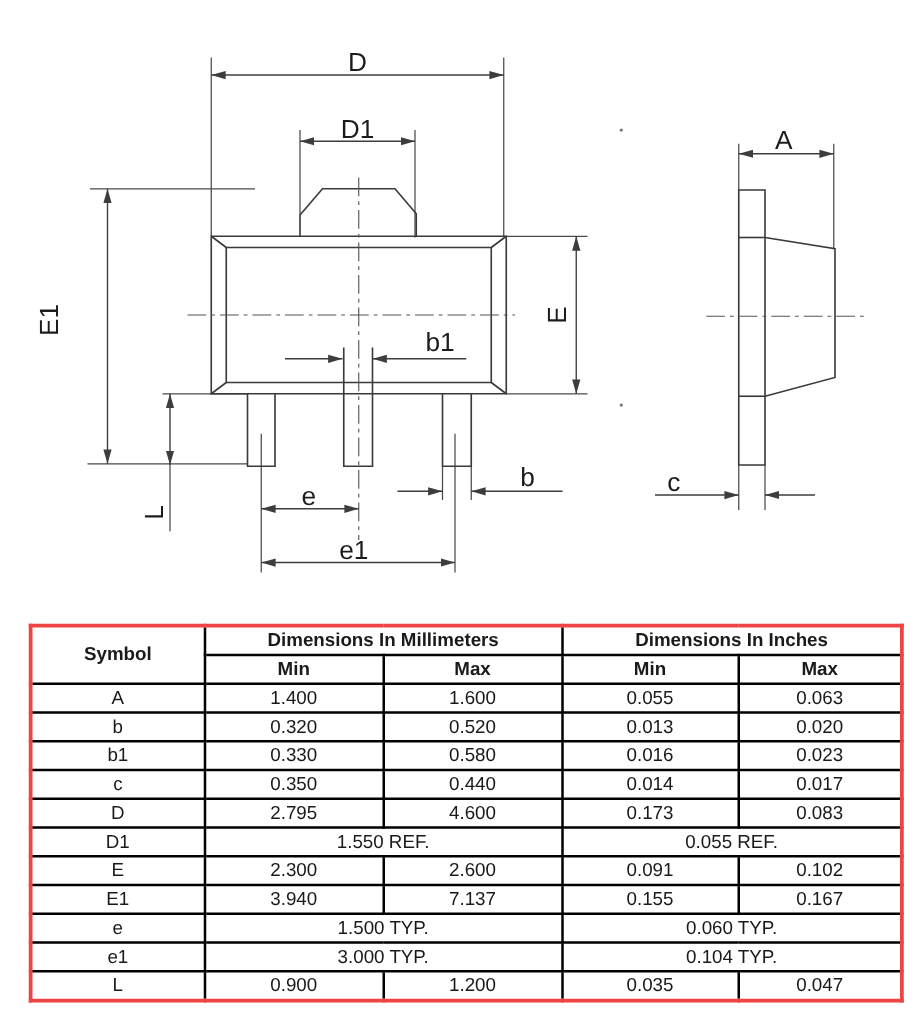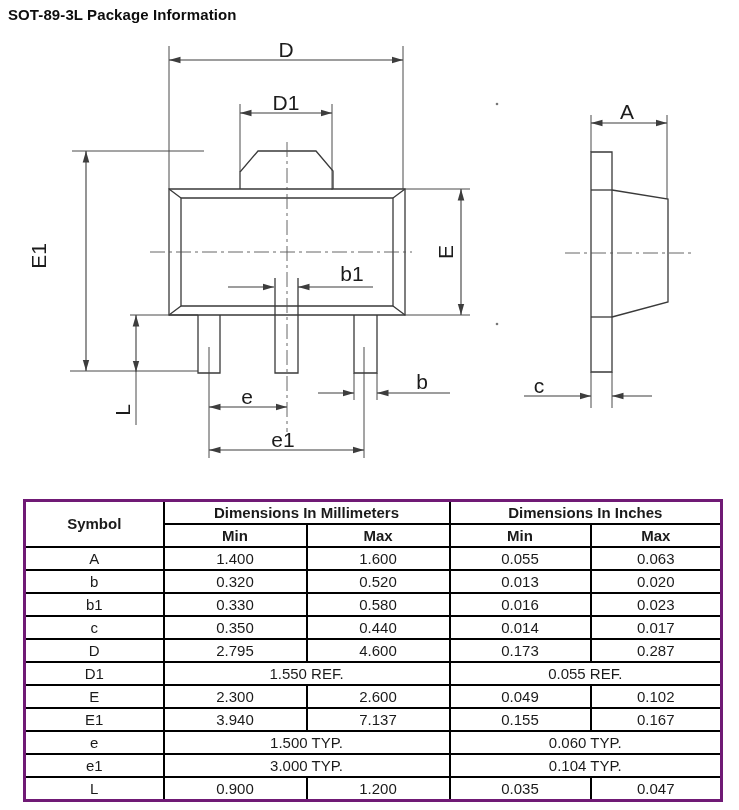--- a/index.html
+++ b/index.html
@@ -23,30 +23,29 @@
   }
   table.dims{
     position:absolute;left:23px;top:499px;width:697px;
     border-collapse:collapse;table-layout:fixed;
     font-size:15px;color:#1a1a1a;background:#fff;
   }
   table.dims th,table.dims td{
     border:2px solid #000;text-align:center;vertical-align:middle;
     height:21px;padding:0;line-height:1.05;overflow:hidden;white-space:nowrap;
   }
-  table.dims{border:3px solid #701a75;}
+  table.dims{border:3px solid #ef4444;}
   table.dims th{font-weight:bold;}
   table.dims td{font-weight:normal;}
 </style>
 </head>
 <body>
 
 <div class="page">
 
-  <div class="title">SOT-89-3L Package Information</div>
 
   <svg class="diagram" width="739" height="480" viewBox="0 0 739 480">
     <defs>
       <marker id="ah" markerUnits="userSpaceOnUse" markerWidth="12" markerHeight="9" refX="11.5" refY="4.5" orient="auto-start-reverse">
         <path d="M11.5 4.5 L0 1.2 L0 7.8 Z" fill="#3d3d3d"></path>
       </marker>
     </defs>
 
     <g>
 
@@ -188,32 +187,32 @@
           <td>0.350</td>
           <td>0.440</td>
           <td>0.014</td>
           <td>0.017</td>
         </tr>
         <tr>
           <td>D</td>
           <td>2.795</td>
           <td>4.600</td>
           <td>0.173</td>
-          <td>0.287</td>
+          <td>0.083</td>
         </tr>
         <tr>
           <td>D1</td>
           <td colspan="2">1.550 REF.</td>
           <td colspan="2">0.055 REF.</td>
         </tr>
         <tr>
           <td>E</td>
           <td>2.300</td>
           <td>2.600</td>
-          <td>0.049</td>
+          <td>0.091</td>
           <td>0.102</td>
         </tr>
         <tr>
           <td>E1</td>
           <td>3.940</td>
           <td>7.137</td>
           <td>0.155</td>
           <td>0.167</td>
         </tr>
         <tr>

